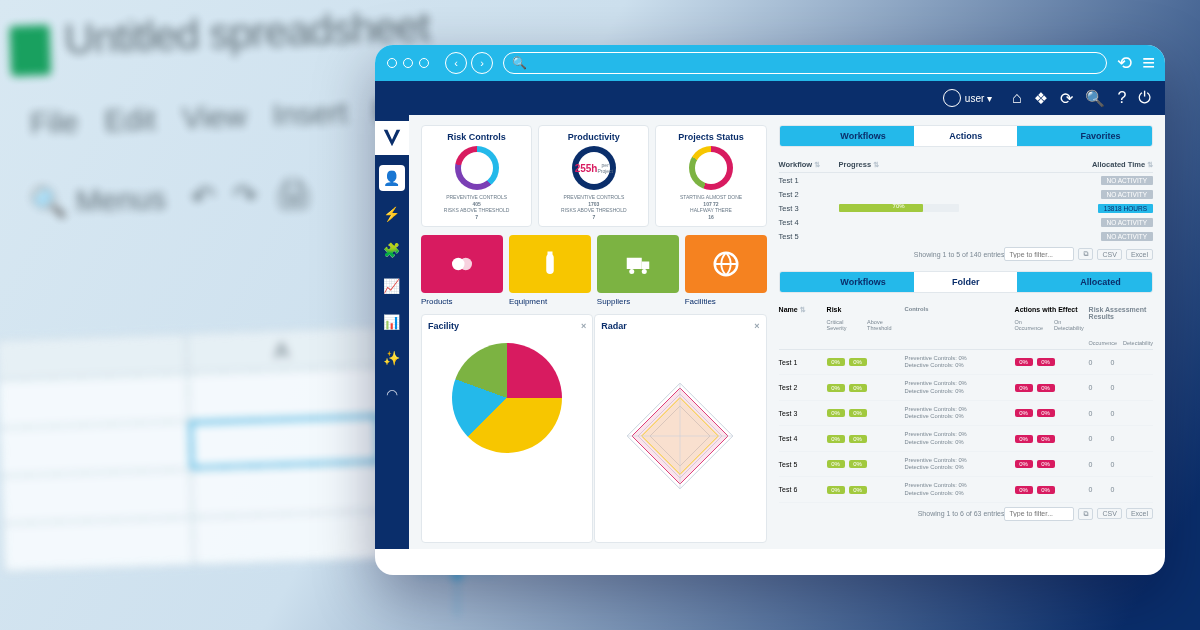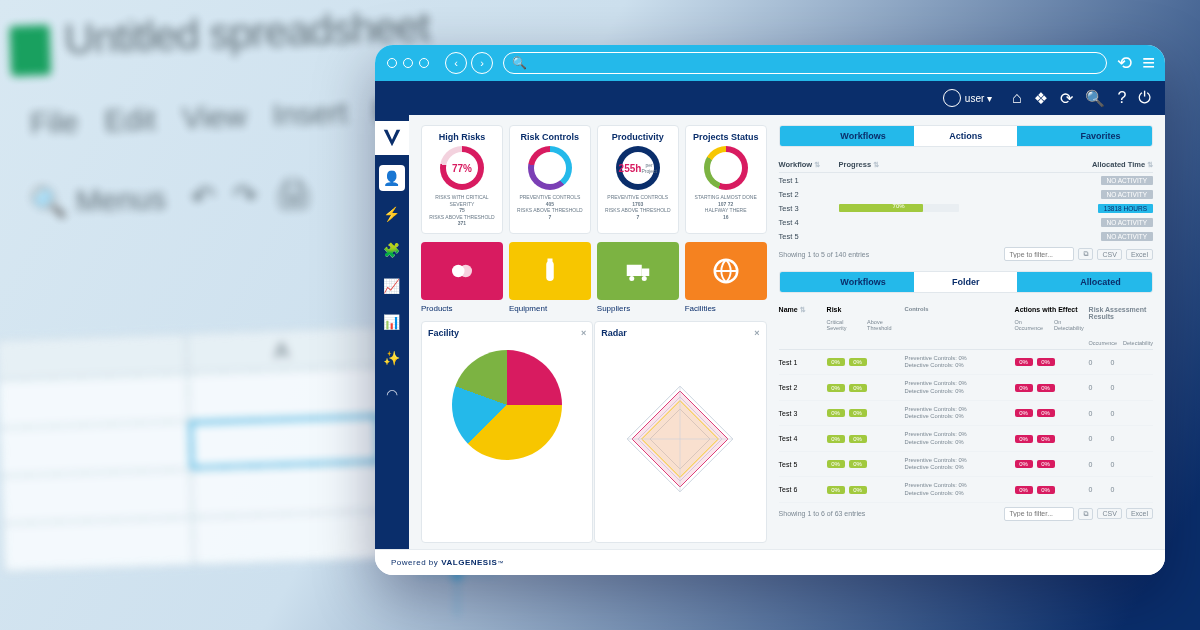--- a/index.html
+++ b/index.html
@@ -77,21 +77,21 @@
 .tbl{font-size:7.5px;color:#3a4a58;}
 .tbl .thead{display:flex;font-weight:600;padding:3px 0;border-bottom:1px solid #e1e7ec;}
 .tbl .trow{display:flex;align-items:center;padding:2.5px 0;}
 .c-name{width:60px;}
 .c-prog{flex:1;}
 .c-alloc{width:90px;text-align:right;}
 .badge-na{display:inline-block;background:#b8c3ce;color:#fff;font-size:6.5px;padding:1px 6px;border-radius:1px;}
 .badge-hr{display:inline-block;background:#24b9ea;color:#0a2e6b;font-size:6.5px;padding:1px 6px;border-radius:1px;}
 .pbar{height:8px;background:#e9eef2;border-radius:1px;position:relative;width:120px;}
 .pbar .fill{position:absolute;inset:0;background:#a1c93e;border-radius:1px;}
-.tfoot{display:flex;align-items:center;justify-content:space-between;font-size:7px;color:#7b8893;margin-top:4px;}
+.tfoot{display:flex;align-items:center;justify-content:flex-end;font-size:7px;color:#7b8893;margin-top:4px;}
 .tfoot .mini{display:flex;gap:4px;align-items:center;}
 .mini input{width:70px;height:14px;border:1px solid #cfd8e0;border-radius:2px;font-size:7px;padding:0 4px;}
 .mini .chip{border:1px solid #cfd8e0;border-radius:2px;padding:1px 4px;color:#7b8893;}
 
 .tbl2 .thead{display:flex;font-weight:600;font-size:7px;border-bottom:1px solid #e1e7ec;padding:3px 0;}
 .tbl2 .thead .sub{font-size:5.5px;font-weight:500;color:#7b8893;display:flex;gap:6px;margin-top:2px;}
 .tbl2 .trow{display:flex;align-items:center;padding:5px 0;border-bottom:1px solid #eef2f5;font-size:7px;}
 .c2-name{width:48px;}
 .c2-risk{width:78px;display:flex;gap:4px;}
 .c2-ctrl{width:110px;font-size:5.8px;color:#7b8893;line-height:1.25;}
@@ -200,27 +200,20 @@
       <div class="sbtn">📈</div>
       <div class="sbtn">📊</div>
       <div class="sbtn">✨</div>
       <div class="sbtn">◠</div>
     </div>
 
     <div class="content">
 
       <div class="leftcol">
         <div class="kpis" id="kpirow">
-            <div class="kpi">
-              <h4>High Risks</h4>
-    <div class="ring" style="background:conic-gradient(#d81b60 0 280deg,#f3d2de 280deg 360deg)">
-                <div class="inner">77%</div>
-              </div>
-    <div class="sub">RISKS WITH CRITICAL SEVERITY<br><b>75</b><br>RISKS ABOVE THRESHOLD<br><b>371</b></div>
-            </div>
             <div class="kpi">
               <h4>Risk Controls</h4>
     <div class="ring" style="background:conic-gradient(#24b9ea 0 140deg,#7b3fb5 140deg 280deg,#d81b60 280deg 360deg)">
                 <div class="inner"></div>
               </div>
     <div class="sub">PREVENTIVE CONTROLS<br><b>405</b><br>RISKS ABOVE THRESHOLD<br><b>7</b></div>
             </div>
             <div class="kpi">
               <h4>Productivity</h4>
     <div class="ring" style="background:conic-gradient(#0a2e6b 0 360deg)">
@@ -494,18 +487,13 @@
               <span class="chip">CSV</span>
               <span class="chip">Excel</span>
             </span>
           </div>
         </div>
       </div>
 
     </div>
   </div>
 
-  <div class="footer">
-    <span>Powered by </span>
-      <b>VALGENESIS</b>
-      <span style="font-size:6px;vertical-align:top;">™</span>
-  </div>
 </div>
 
 </body></html>

